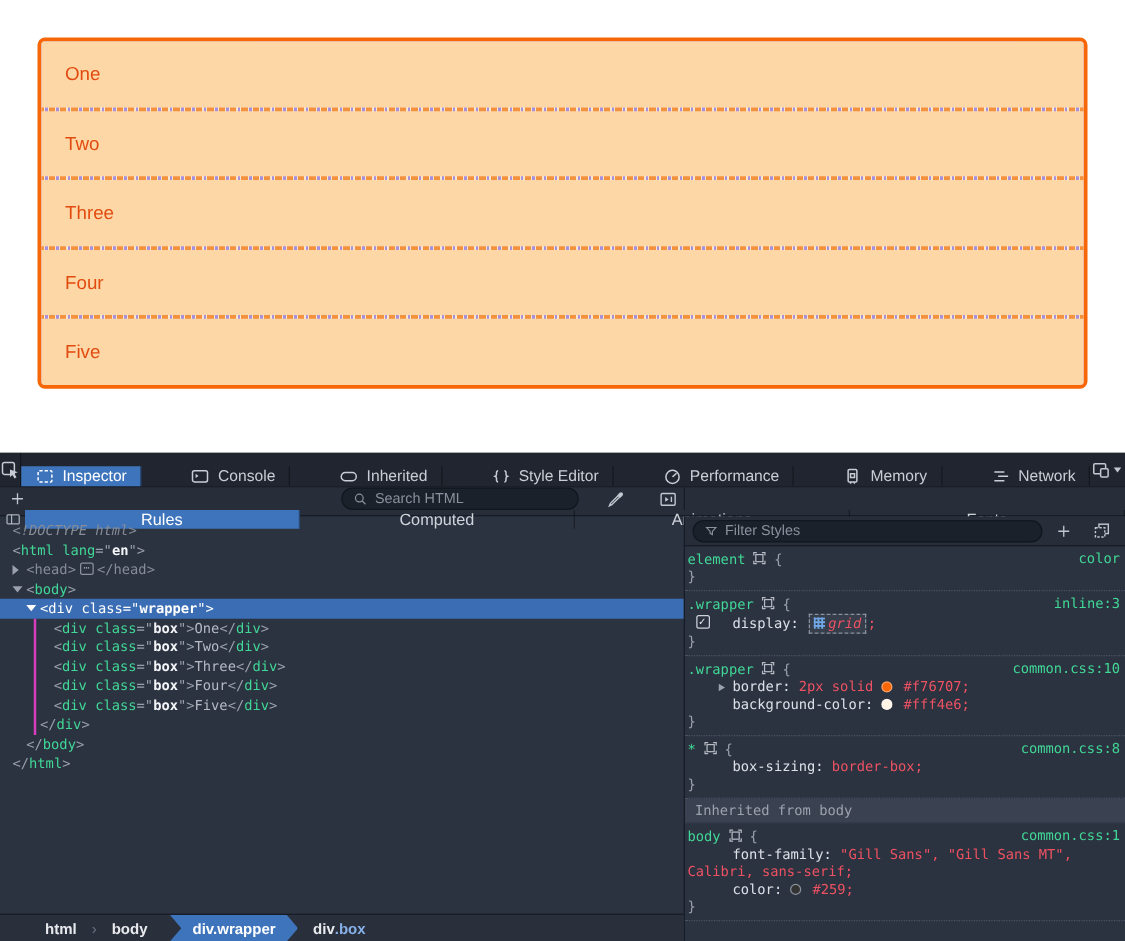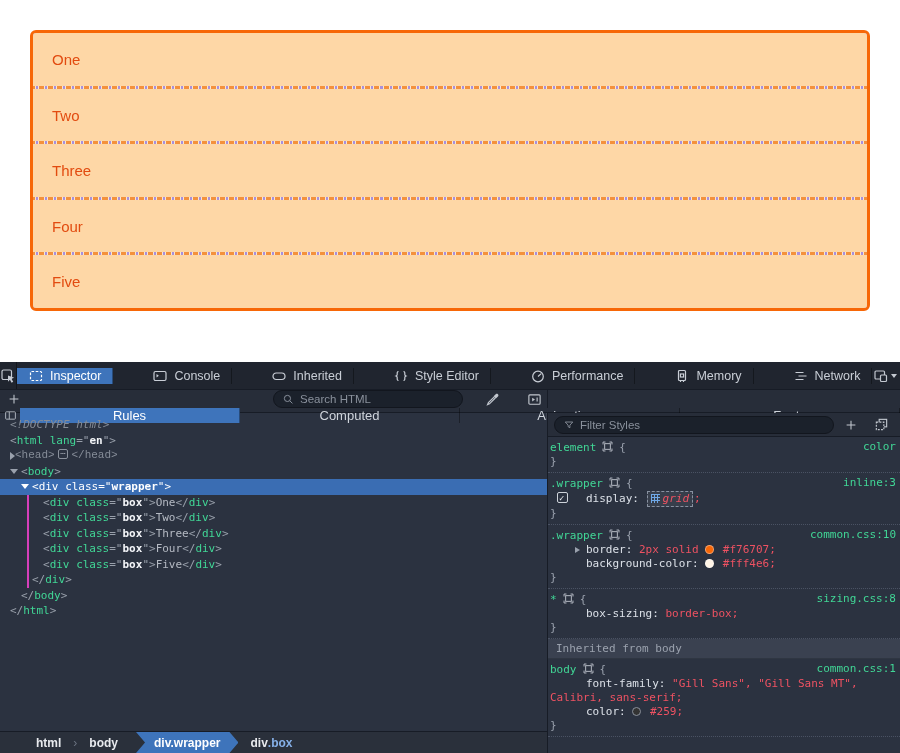--- a/index.html
+++ b/index.html
@@ -112,21 +112,21 @@
 
     <div class="tabbar">
       <div class="picker-btn">
         <span>
             <svg width="16" height="16" viewBox="0 0 16 16">
               <rect x="2" y="2" width="9.5" height="9.5" rx="1.5"></rect>
               <path class="f" d="M8 7.5l6.2 2.3-2.7 1 1.7 3-1.6.9-1.7-3-1.9 2z"></path>
             </svg>
           </span>
       </div>
-      <div id="tabs" style="display:flex;align-items:center;gap:28px;">
+      <div id="tabs" style="display:flex;align-items:flex-end;gap:28px;">
           <div class="tab active">
             <span class="ticon">
               <svg width="16" height="16" viewBox="0 0 16 16">
                 <rect x="2.5" y="3.5" width="11" height="9" rx="1" stroke-dasharray="2.6 1.6"></rect>
               </svg>
             </span>
             <span>Inspector</span>
           </div>
           <div class="tab">
             <span class="ticon">
@@ -301,21 +301,21 @@
             </div>
           </div>
       </div>
     </div>
 
     <div class="content">
       <div class="left-col">
         <div class="markup" id="markup">
             <div class="m-line" style="padding-left: 10px;"><span class="tk-i">&lt;!DOCTYPE html&gt;</span></div>
             <div class="m-line" style="padding-left: 10px;"><span class="tk-p">&lt;</span><span class="tk-t">html</span><span class="tk-x"> </span><span class="tk-a">lang</span><span class="tk-p">="</span><span class="tk-v">en</span><span class="tk-p">"&gt;</span></div>
-            <div class="m-line" style="padding-left: 15px; font-family: Liberation Mono, monospace;"><span class="tw r" style="left: 10px;"></span><span class="tk-d">&lt;head&gt;</span><span class="badge">⋯</span><span class="tk-d">&lt;/head&gt;</span></div>
+            <div class="m-line" style="padding-left: 21px;"><span class="tw r" style="left: 10px;"></span><span class="tk-d">&lt;head&gt;</span><span class="badge">⋯</span><span class="tk-d">&lt;/head&gt;</span></div>
             <div class="m-line" style="padding-left: 21px;"><span class="tw d" style="left: 10px;"></span><span class="tk-p">&lt;</span><span class="tk-t">body</span><span class="tk-p">&gt;</span></div>
             <div class="m-line sel" style="padding-left: 32px;"><span class="tw d" style="left: 21px;"></span><span class="tk-p">&lt;</span><span class="tk-t">div</span><span class="tk-x"> </span><span class="tk-a">class</span><span class="tk-p">="</span><span class="tk-v">wrapper</span><span class="tk-p">"&gt;</span></div>
             <div class="m-line" style="padding-left: 43px;"><span class="tk-p">&lt;</span><span class="tk-t">div</span><span class="tk-x"> </span><span class="tk-a">class</span><span class="tk-p">="</span><span class="tk-v">box</span><span class="tk-p">"&gt;</span><span class="tk-x">One</span><span class="tk-p">&lt;/</span><span class="tk-t">div</span><span class="tk-p">&gt;</span></div>
             <div class="m-line" style="padding-left: 43px;"><span class="tk-p">&lt;</span><span class="tk-t">div</span><span class="tk-x"> </span><span class="tk-a">class</span><span class="tk-p">="</span><span class="tk-v">box</span><span class="tk-p">"&gt;</span><span class="tk-x">Two</span><span class="tk-p">&lt;/</span><span class="tk-t">div</span><span class="tk-p">&gt;</span></div>
             <div class="m-line" style="padding-left: 43px;"><span class="tk-p">&lt;</span><span class="tk-t">div</span><span class="tk-x"> </span><span class="tk-a">class</span><span class="tk-p">="</span><span class="tk-v">box</span><span class="tk-p">"&gt;</span><span class="tk-x">Three</span><span class="tk-p">&lt;/</span><span class="tk-t">div</span><span class="tk-p">&gt;</span></div>
             <div class="m-line" style="padding-left: 43px;"><span class="tk-p">&lt;</span><span class="tk-t">div</span><span class="tk-x"> </span><span class="tk-a">class</span><span class="tk-p">="</span><span class="tk-v">box</span><span class="tk-p">"&gt;</span><span class="tk-x">Four</span><span class="tk-p">&lt;/</span><span class="tk-t">div</span><span class="tk-p">&gt;</span></div>
             <div class="m-line" style="padding-left: 43px;"><span class="tk-p">&lt;</span><span class="tk-t">div</span><span class="tk-x"> </span><span class="tk-a">class</span><span class="tk-p">="</span><span class="tk-v">box</span><span class="tk-p">"&gt;</span><span class="tk-x">Five</span><span class="tk-p">&lt;/</span><span class="tk-t">div</span><span class="tk-p">&gt;</span></div>
             <div class="m-line" style="padding-left: 32px;"><span class="tk-p">&lt;/</span><span class="tk-t">div</span><span class="tk-p">&gt;</span></div>
             <div class="m-line" style="padding-left: 21px;"><span class="tk-p">&lt;/</span><span class="tk-t">body</span><span class="tk-p">&gt;</span></div>
             <div class="m-line" style="padding-left: 10px;"><span class="tk-p">&lt;/</span><span class="tk-t">html</span><span class="tk-p">&gt;</span></div>
@@ -387,21 +387,21 @@
                     <path d="M2.5 5.5V2.5h3M10.5 2.5h3v3M13.5 10.5v3h-3M5.5 13.5h-3v-3"></path>
                   </svg></span><span>{</span><span class="rlink">common.css:10</span></div>
               <div class="decl"><span class="arrow"></span><span>border: </span><span class="val">2px solid </span><span class="swatch" style="background: rgb(247, 103, 7);"></span><span class="val"> #f76707</span><span class="val">;</span></div>
               <div class="decl"><span>background-color: </span><span class="swatch" style="background: rgb(255, 244, 230);"></span><span class="val"> #fff4e6</span><span class="val">;</span></div>
               <div class="rline">}</div>
             </div>
             <div class="rsec">
               <div class="rline"><span class="rsel-name">*</span><span class="target-ic"><svg width="13" height="13" viewBox="0 0 16 16">
                     <rect x="4.5" y="4.5" width="7" height="7"></rect>
                     <path d="M2.5 5.5V2.5h3M10.5 2.5h3v3M13.5 10.5v3h-3M5.5 13.5h-3v-3"></path>
-                  </svg></span><span>{</span><span class="rlink">sizing.css:8</span></div>
+                  </svg></span><span>{</span><span class="rlink">common.css:8</span></div>
               <div class="decl"><span>box-sizing: </span><span class="val">border-box</span><span class="val">;</span></div>
               <div class="rline">}</div>
             </div>
             <div class="inh-header">Inherited from body</div>
             <div class="rsec">
               <div class="rline"><span class="rsel-name">body</span><span class="target-ic"><svg width="13" height="13" viewBox="0 0 16 16">
                     <rect x="4.5" y="4.5" width="7" height="7"></rect>
                     <path d="M2.5 5.5V2.5h3M10.5 2.5h3v3M13.5 10.5v3h-3M5.5 13.5h-3v-3"></path>
                   </svg></span><span>{</span><span class="rlink">common.css:1</span></div>
               <div class="decl"><span>font-family: </span><span class="val">"Gill Sans", "Gill Sans MT", Calibri, sans-serif</span><span class="val">;</span></div>

